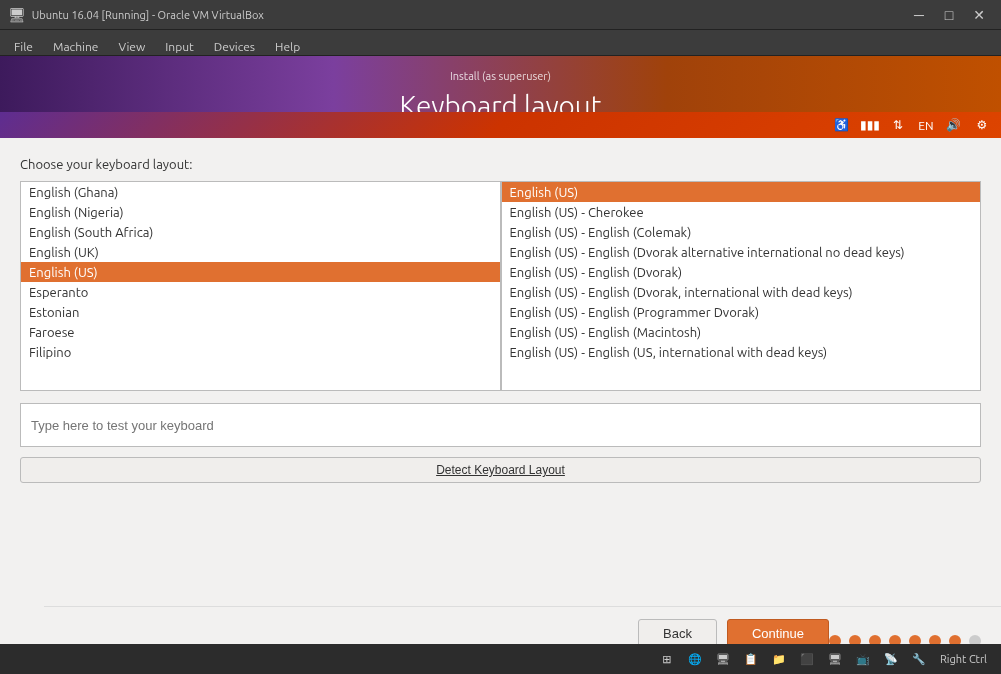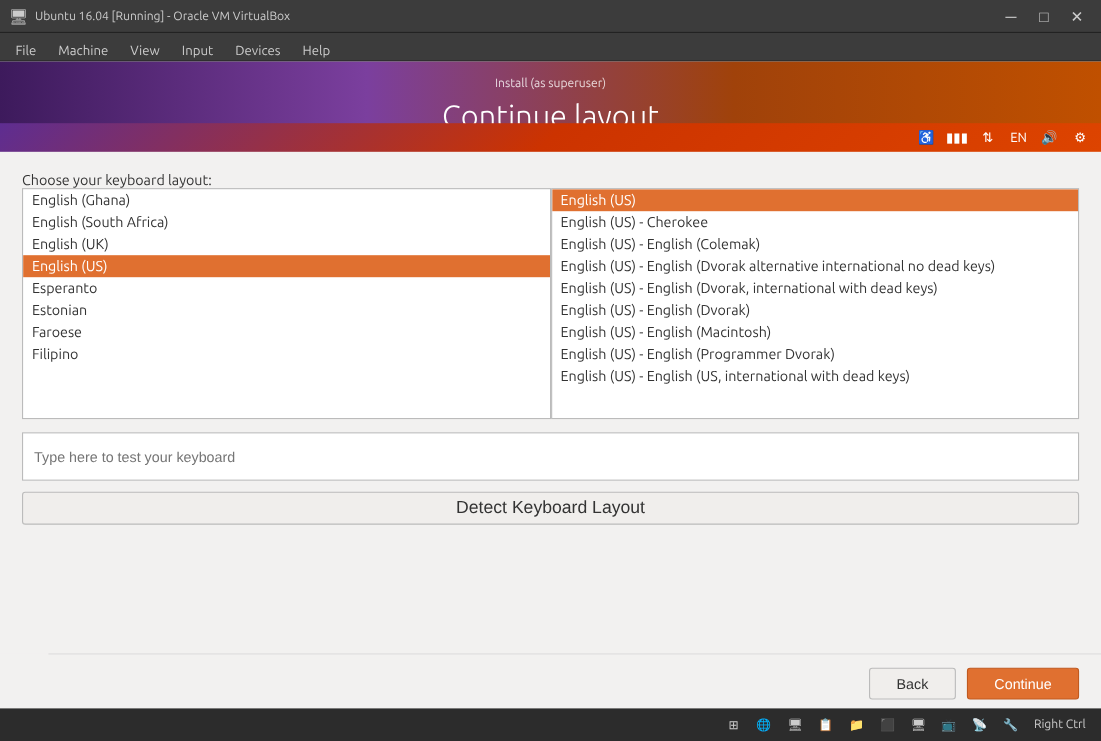--- a/index.html
+++ b/index.html
@@ -92,20 +92,21 @@
     .installer-content {
       flex: 1;
       background: #f2f1f0;
       padding: 20px 20px 10px 20px;
       display: flex;
       flex-direction: column;
     }
     .choose-label {
       font-size: 13px;
       color: #333;
+      margin-bottom: 10px;
     }
 
     
     .lists-container {
       display: flex;
       height: 210px;
       margin-bottom: 12px;
     }
 
     .layout-list {
@@ -163,33 +164,34 @@
       margin-bottom: 10px;
     }
 
     
     .detect-btn {
       display: inline-block;
       padding: 5px 14px;
       background: #f0eeec;
       border: 1px solid #bbb;
       border-radius: 3px;
-      font-size: 16px;
+      font-size: 12px;
       color: #333;
       cursor: pointer;
       margin-bottom: auto;
+      text-decoration: underline;
     }
 
     
     .installer-footer {
       background: #f2f1f0;
       border-top: 1px solid #ddd;
       padding: 12px 20px;
       display: flex;
-      flex-direction: column;
+      flex-direction: row;
       align-items: center;
       margin-left: 44px;
     }
     .nav-buttons {
       width: 100%;
       display: flex;
       justify-content: flex-end;
       gap: 10px;
       margin-bottom: 14px;
     }
@@ -281,48 +283,49 @@
     <div class="tray-icon">♿</div>
     <div class="tray-icon">▮▮▮</div>
     <div class="tray-icon">⇅</div>
     <div class="tray-icon">EN</div>
     <div class="tray-icon">🔊</div>
     <div class="tray-icon">⚙</div>
   </div>
 
   <div class="installer-header header-gradient">
     <div class="installer-superuser">Install (as superuser)</div>
-    <div class="installer-title">Continue layout</div>
+    <div class="installer-title">Keyboard layout</div>
   </div>
 
   <div class="installer-content">
     <div class="choose-label">Choose your keyboard layout:</div>
 
     <div class="lists-container">
 
       <div class="layout-list">
         <div class="layout-list-item">English (Ghana)</div>
+        <div class="layout-list-item">English (Nigeria)</div>
         <div class="layout-list-item">English (South Africa)</div>
         <div class="layout-list-item">English (UK)</div>
         <div class="layout-list-item selected">English (US)</div>
         <div class="layout-list-item">Esperanto</div>
         <div class="layout-list-item">Estonian</div>
         <div class="layout-list-item">Faroese</div>
         <div class="layout-list-item">Filipino</div>
       </div>
 
       <div class="variant-list">
         <div class="variant-list-item selected">English (US)</div>
         <div class="variant-list-item">English (US) - Cherokee</div>
         <div class="variant-list-item">English (US) - English (Colemak)</div>
         <div class="variant-list-item">English (US) - English (Dvorak alternative international no dead keys)</div>
+        <div class="variant-list-item">English (US) - English (Dvorak)</div>
         <div class="variant-list-item">English (US) - English (Dvorak, international with dead keys)</div>
-        <div class="variant-list-item">English (US) - English (Dvorak)</div>
+        <div class="variant-list-item">English (US) - English (Programmer Dvorak)</div>
         <div class="variant-list-item">English (US) - English (Macintosh)</div>
-        <div class="variant-list-item">English (US) - English (Programmer Dvorak)</div>
         <div class="variant-list-item">English (US) - English (US, international with dead keys)</div>
       </div>
     </div>
 
     <input type="text" class="test-input" placeholder="Type here to test your keyboard" style="">
 
     <button class="detect-btn">Detect Keyboard Layout</button>
   </div>
 
   <div class="installer-footer">

